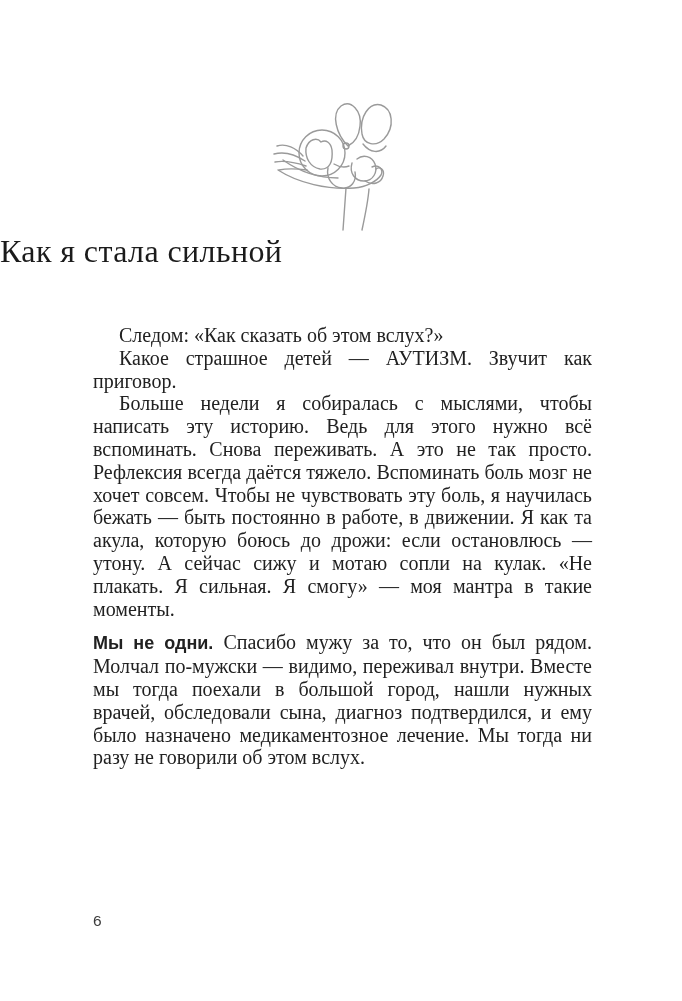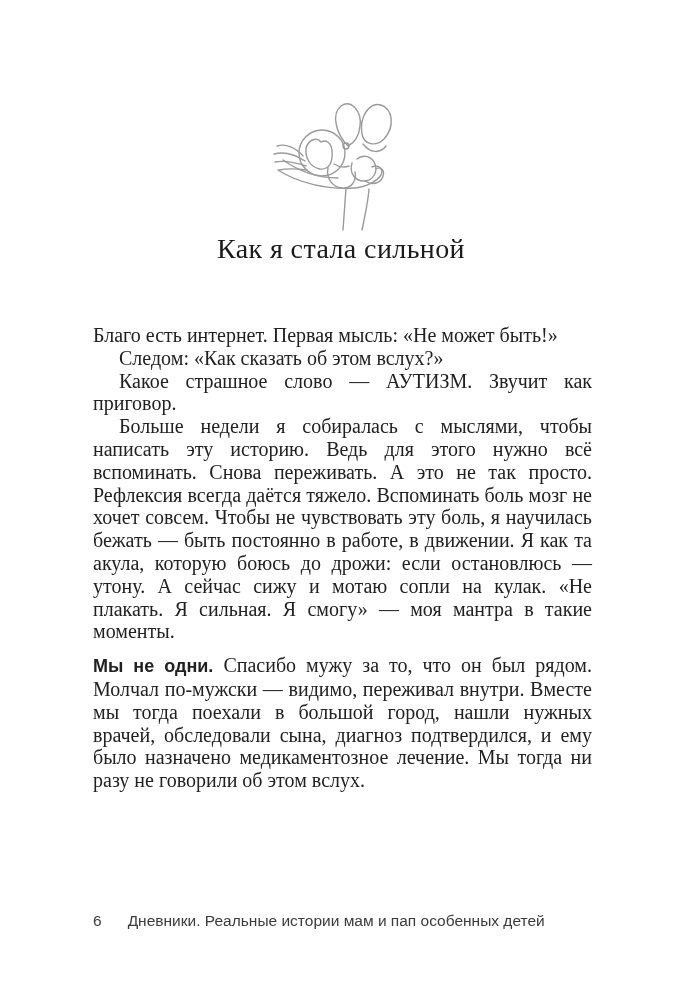--- a/index.html
+++ b/index.html
@@ -17,23 +17,23 @@
   .page{
     position:relative;width:682px;height:1001px;
     background:var(--bg);overflow:hidden;
   }
   .illustration{
     position:absolute;left:272px;top:80px;width:150px;height:152px;
     color:var(--line);
   }
   .chapter-title{
     position:absolute;left:0;top:233px;width:682px;margin:0;
-    text-align:center;
+    text-align:left;
     font-family:"Liberation Serif", serif;
-    font-weight:400;font-size:28px;letter-spacing:0.4px;
+    font-weight:400;font-size:32px;letter-spacing:0.4px;
     color:var(--title);
   }
   .body-text{
     position:absolute;left:93px;top:324px;width:499px;
     font-family:"Liberation Serif", serif;
     font-size:20px;line-height:22.8px;
     color:var(--text);
     text-align:justify;
     hyphens:auto;-webkit-hyphens:auto;
   }
@@ -81,25 +81,23 @@
       <path d="M11,80 C28,92 48,98 66,98"></path>
       <path d="M6,90 C26,103 56,110 82,108 C95,107 105,101 109,95 C112,89 106,84 100,87"></path>
       <path d="M74,108 C73,121 72,135 71,150"></path>
       <path d="M97,109 C96,122 93,136 90,150"></path>
     </g>
   </svg>
 
   <h1 class="chapter-title">Как я стала сильной</h1>
 
   <div class="body-text">
-      <p class="para">Благо есть интернет. Первая мысль: «Не может быть!»</p>
       <p class="para indent">Следом: «Как сказать об этом вслух?»</p>
-      <p class="para indent">Какое страшное слово — АУТИЗМ. Звучит как приговор.</p>
+      <p class="para indent">Какое страшное детей — АУТИЗМ. Звучит как приговор.</p>
       <p class="para indent">Больше недели я собиралась с мыслями, чтобы написать эту историю. Ведь для этого нужно всё вспоминать. Снова переживать. А это не так просто. Рефлексия всегда даётся тяжело. Вспоминать боль мозг не хочет совсем. Чтобы не чувствовать эту боль, я научилась бежать — быть постоянно в работе, в движении. Я как та акула, которую боюсь до дрожи: если остановлюсь — утону. А сейчас сижу и мотаю сопли на кулак. «Не плакать. Я сильная. Я смогу» — моя мантра в такие моменты.</p>
       <p class="para space-before"><span class="lead">Мы не одни. </span>Спасибо мужу за то, что он был рядом. Молчал по-мужски — видимо, переживал внутри. Вместе мы тогда поехали в большой город, нашли нужных врачей, обследовали сына, диагноз подтвердился, и ему было назначено медикаментозное лечение. Мы тогда ни разу не говорили об этом вслух.</p>
     </div>
 
   <div class="footer">
     <span class="page-number">6</span>
-    <span class="running-title">Дневники. Реальные истории мам и пап особенных детей</span>
   </div>
 
 </div>
 
 </body></html>

